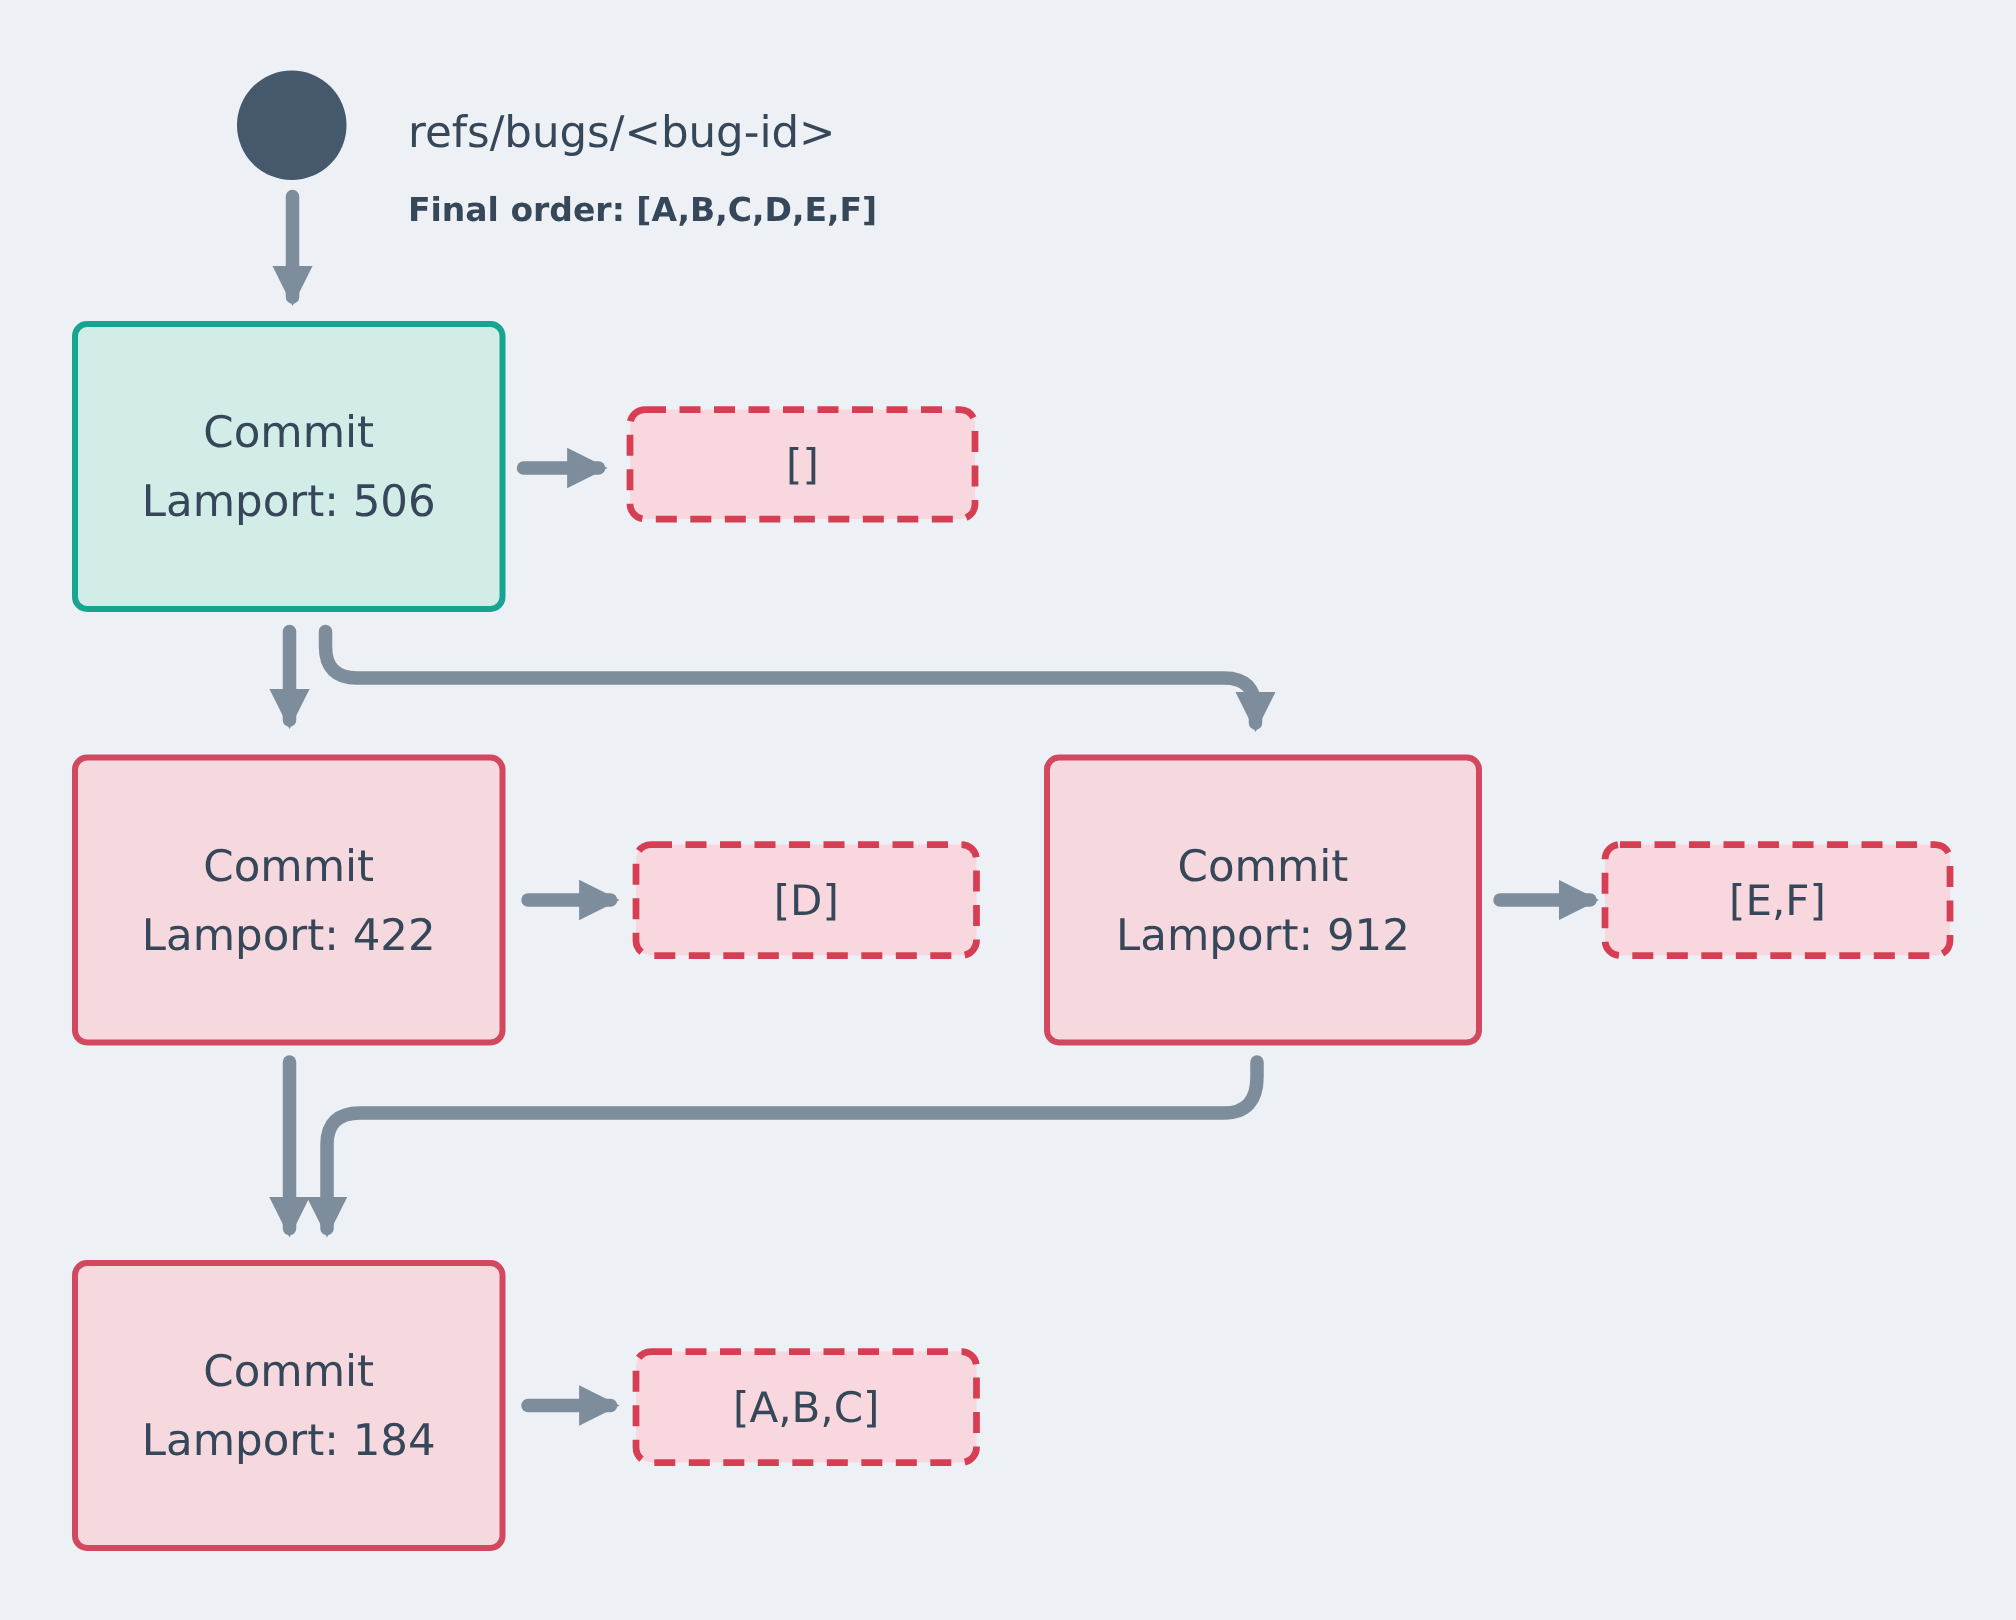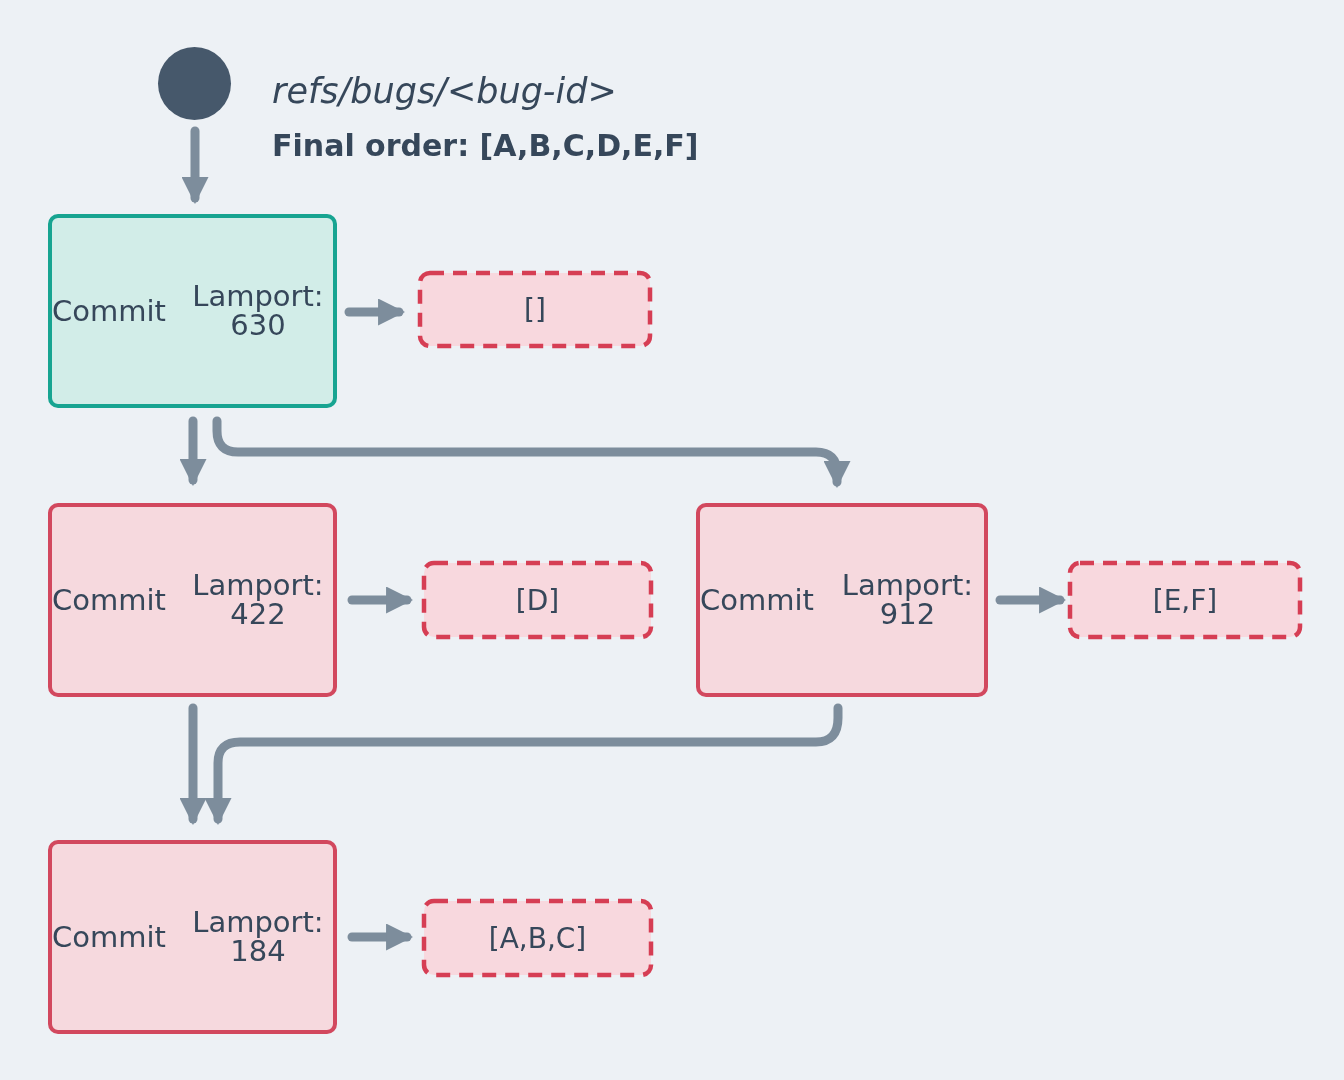--- a/index.html
+++ b/index.html
@@ -49,41 +49,41 @@
   .ref-circle {
     position: absolute;
     left: 158px; top: 47px;
     width: 73px; height: 73px;
     border-radius: 50%;
     background: var(--ref-circle);
   }
   .ref-label {
     position: absolute;
     left: 272px; top: 71px;
-    font-size: 35px;
+    font-size: 29px;
     color: var(--text);
     white-space: nowrap;
-    font-style: italic;
   }
   .final-order-label {
     position: absolute;
     left: 272px; top: 128px;
-    font-size: 30px;
+    font-size: 22px;
     font-weight: bold;
     color: var(--text);
     white-space: nowrap;
   }
 
   .commit-node {
     position: absolute;
     width: 289px; height: 194px;
     border-radius: 10px;
     border: 4px solid var(--red-border);
     background: var(--red-fill);
     display: flex;
+    flex-direction: column;
     align-items: center;
     justify-content: center;
     gap: 17px;
     font-size: 29px;
     line-height: 1;
     text-align: center;
   }
   .commit-node.teal {
     border-color: var(--teal-border);
     background: var(--teal-fill);
@@ -133,21 +133,21 @@
     <path class="edge" d="M838,708 L838,718 Q838,742 816,742 L240,742 Q218,742 218,763 L218,819" marker-end="url(#arrowhead)"></path>
     <path class="edge" d="M352,937 L407,937" marker-end="url(#arrowhead)"></path>
   </svg>
 
   <div class="ref-circle"></div>
   <div class="ref-label">refs/bugs/&lt;bug-id&gt;</div>
   <div class="final-order-label">Final order: [A,B,C,D,E,F]</div>
 
   <div class="commit-node teal node-root">
     <span>Commit</span>
-    <span>Lamport: 630</span>
+    <span>Lamport: 506</span>
   </div>
 
   <div class="commit-node node-left">
     <span>Commit</span>
     <span>Lamport: 422</span>
   </div>
 
   <div class="commit-node node-right">
     <span>Commit</span>
     <span>Lamport: 912</span>

